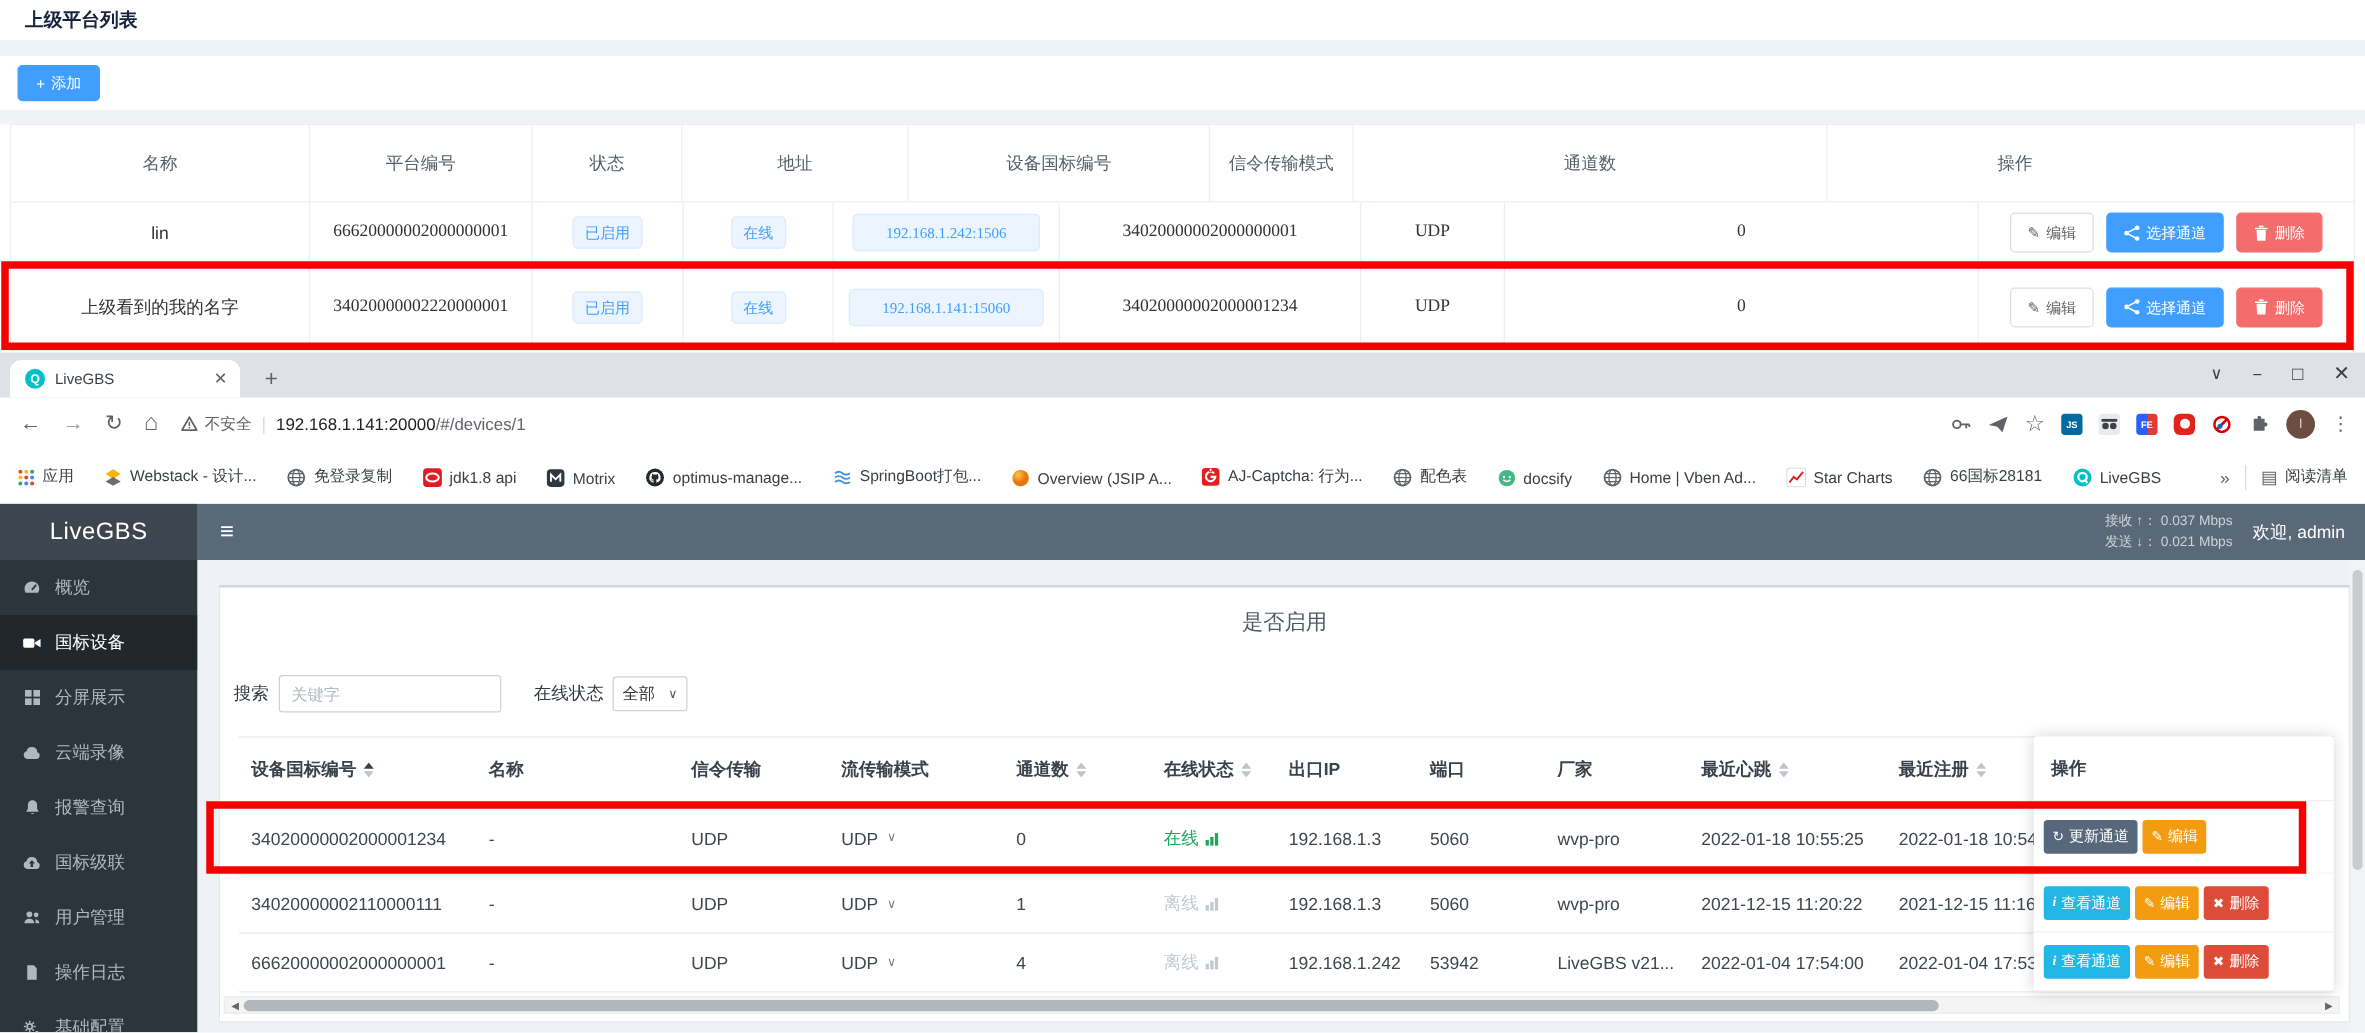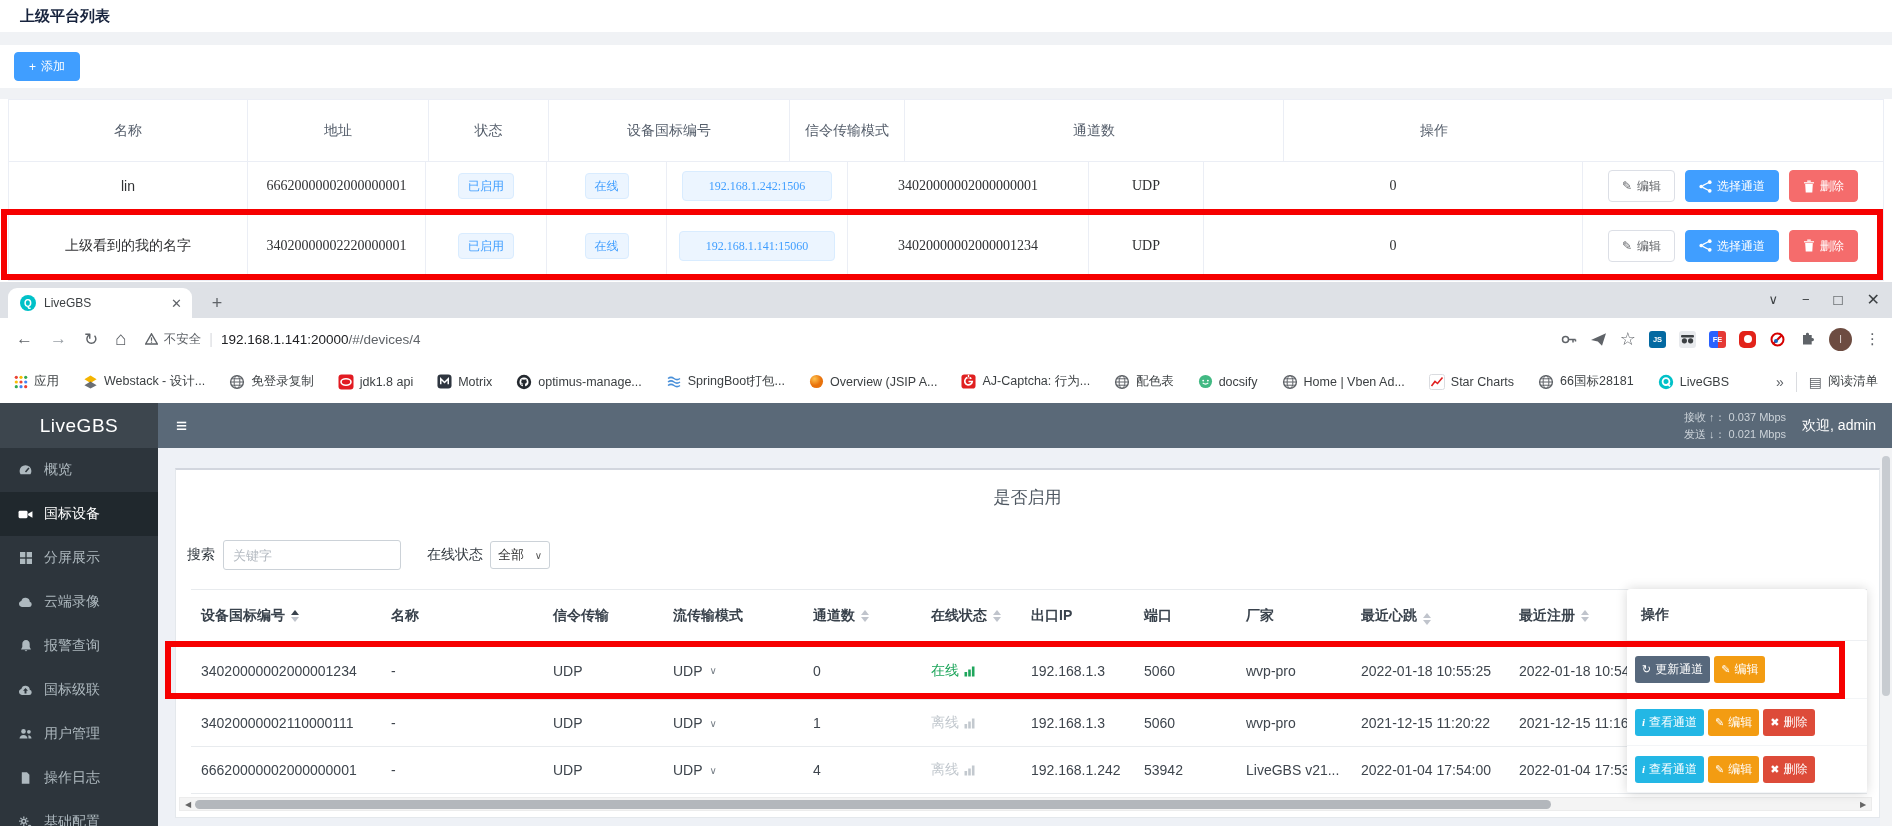--- a/index.html
+++ b/index.html
@@ -64,21 +64,21 @@
   .url { font-size:13.5px; cursor:text; }
   .url .host { color:#202124; } .url .path { color:#5f6368; }
   .tb-right { margin-left:auto; display:flex; align-items:center; gap:13px; padding-right:12px; }
   .tb-ic { color:#5f6368; font-size:16px; cursor:pointer; display:flex; align-items:center; }
   .ext { width:17px; height:17px; border-radius:3px; font-size:7.5px; font-weight:bold; color:#fff;
     display:flex; align-items:center; justify-content:center; cursor:pointer; flex:none; }
   .avatar { width:23px; height:23px; border-radius:50%; background:#6d4c41; color:#d7ccc8;
     font-size:11px; display:flex; align-items:center; justify-content:center; cursor:pointer; }
   .bookmarks { position:absolute; left:0; top:78px; width:1892px; height:43px; background:#fff;
     display:flex; align-items:center; padding:0 14px; }
-  .bm-list { display:flex; align-items:center; gap:24px; overflow:hidden; white-space:nowrap; }
+  .bm-list { display:flex; align-items:flex-end; gap:24px; overflow:hidden; white-space:nowrap; }
   .bm { display:flex; align-items:center; gap:6px; font-size:12.5px; color:#3c4043; cursor:pointer; flex:none; }
   .bm-right { margin-left:auto; display:flex; align-items:center; gap:12px; }
   .bm-sep { width:1px; height:20px; background:#dadce0; }
   .chev { color:#5f6368; font-size:14px; cursor:pointer; }
 
   
   .app { position:absolute; left:0; top:121px; width:1892px; height:423px; overflow:hidden; }
   .sidebar { position:absolute; left:0; top:0; width:158px; height:423px; background:#2d353c; }
   .logo { height:45px; background:#3d464e; color:#fff; font-size:19px; display:flex;
     align-items:center; justify-content:center; letter-spacing:.5px; }
@@ -161,22 +161,23 @@
     <div class="a-toolbar">
       <button class="btn-add">
         <span>+</span>
         <span>添加</span>
       </button>
     </div>
     <div class="a-band b2"></div>
     <div class="a-table">
       <div class="a-thead" id="aHead">
           <div class="a-th" style="width: 239px;">名称</div>
+          <div class="a-th" style="width: 178px;">平台编号</div>
+          <div class="a-th" style="width: 120px;">状态</div>
           <div class="a-th" style="width: 181px;">地址</div>
-          <div class="a-th" style="width: 120px;">状态</div>
           <div class="a-th" style="width: 241px;">设备国标编号</div>
           <div class="a-th" style="width: 115px;">信令传输模式</div>
           <div class="a-th" style="width: 379px;">通道数</div>
           <div class="a-th" style="width: 300px;">操作</div>
         </div>
       <div id="aBody">
           <div class="a-tr">
             <div class="a-td" style="width: 239px;">
               <span class="cjk">lin</span>
             </div>
@@ -305,21 +306,21 @@
             <svg width="13" height="12" viewBox="0 0 13 12">
                 <path d="M6.5 .8 12.4 11H.6z" fill="none" stroke="#5f6368" stroke-width="1.4"></path>
                 <rect x="5.9" y="4.4" width="1.2" height="3.4" fill="#5f6368"></rect>
                 <rect x="5.9" y="8.6" width="1.2" height="1.2" fill="#5f6368"></rect>
               </svg>
           </span>
           <span>不安全</span>
         </span>
         <span class="chip-div">|</span>
         <span class="url">
-          <span class="host">192.168.1.141:20000</span><span class="path">/#/devices/4</span>
+          <span class="host">192.168.1.141:20000</span><span class="path">/#/devices/1</span>
         </span>
       </div>
       <div class="tb-right">
         <span class="tb-ic">
           <svg width="17" height="17" viewBox="0 0 17 17">
               <circle cx="5.5" cy="8.5" r="3" fill="none" stroke="#5f6368" stroke-width="1.5"></circle>
               <path d="M8.5 8.5h7M13 8.5v3M15.5 8.5v2" stroke="#5f6368" stroke-width="1.5"></path>
             </svg>
         </span>
         <span class="tb-ic">
@@ -669,21 +670,21 @@
                 </div>
                 <div class="g-cell" style="width: 113px;">
                   <span>出口IP</span>
                 </div>
                 <div class="g-cell" style="width: 102px;">
                   <span>端口</span>
                 </div>
                 <div class="g-cell" style="width: 115px;">
                   <span>厂家</span>
                 </div>
-                <div class="g-cell" style="width: 158px; align-items: flex-end;">
+                <div class="g-cell" style="width: 158px;">
                   <span>最近心跳</span>
                   <span class="sorter">
                     <span class="tri-up"></span>
                     <span class="tri-dn"></span>
                   </span>
                 </div>
                 <div class="g-cell" style="width: 122px;">
                   <span>最近注册</span>
                   <span class="sorter">
                     <span class="tri-up"></span>

